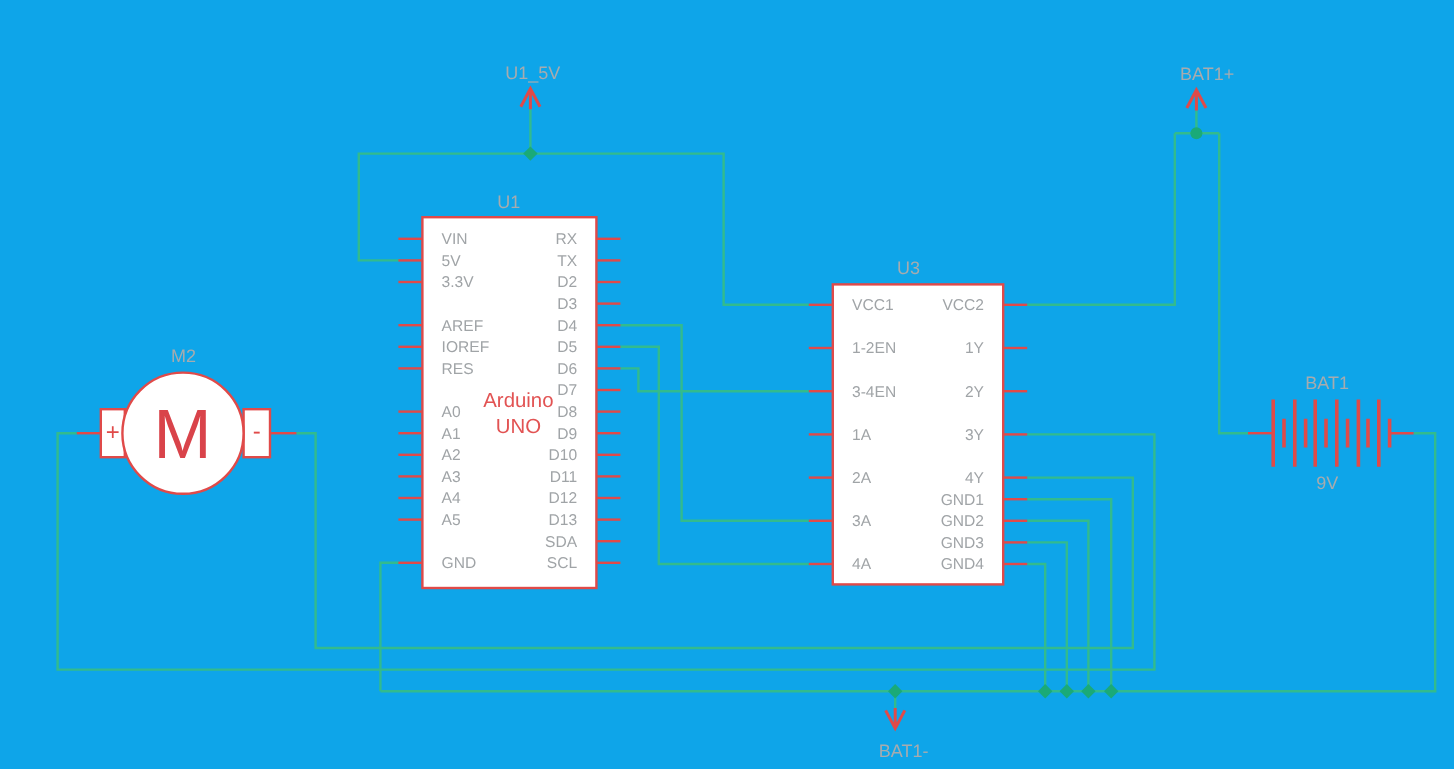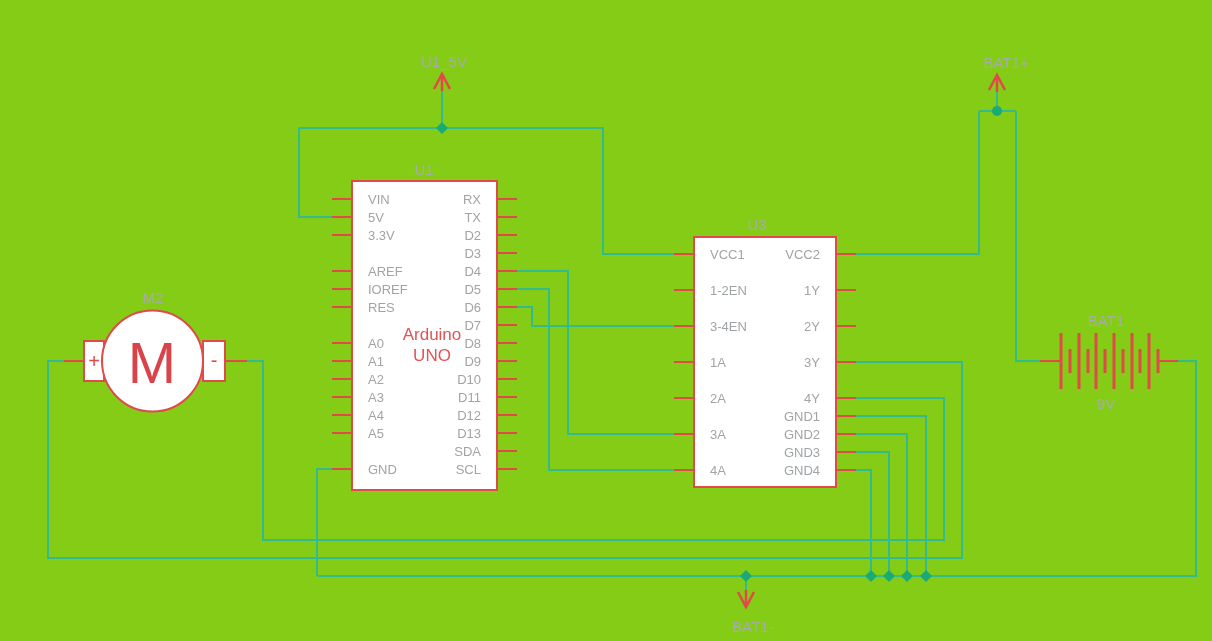--- a/index.html
+++ b/index.html
@@ -1,16 +1,16 @@
 <!DOCTYPE html>
 <html><head>
 <meta charset="utf-8">
 <style>
   html,body{margin:0;padding:0;background:#ffffff;}
-  .stage{position:relative;width:1212px;height:641px;background:#84cc16;overflow:hidden;
+  .stage{position:relative;width:1212px;height:641px;background:#0ea5e9;overflow:hidden;
          font-family:"Liberation Sans",sans-serif;}
   svg{display:block;}
   .wire{stroke:#33bb8d;stroke-width:2;fill:none;}
   .stub{stroke:#e04a49;stroke-width:2;fill:none;}
   .box{stroke:#e04a49;stroke-width:2;fill:#ffffff;}
   .flag-arrow{stroke:#e04a49;stroke-width:2.5;fill:none;}
   .junction{fill:#1aaa78;stroke:none;}
   text{font-family:"Liberation Sans",sans-serif;}
   .pl{fill:#a0a4a7;font-size:13px;dominant-baseline:central;}
   .pr{fill:#a0a4a7;font-size:13px;dominant-baseline:central;text-anchor:end;}

